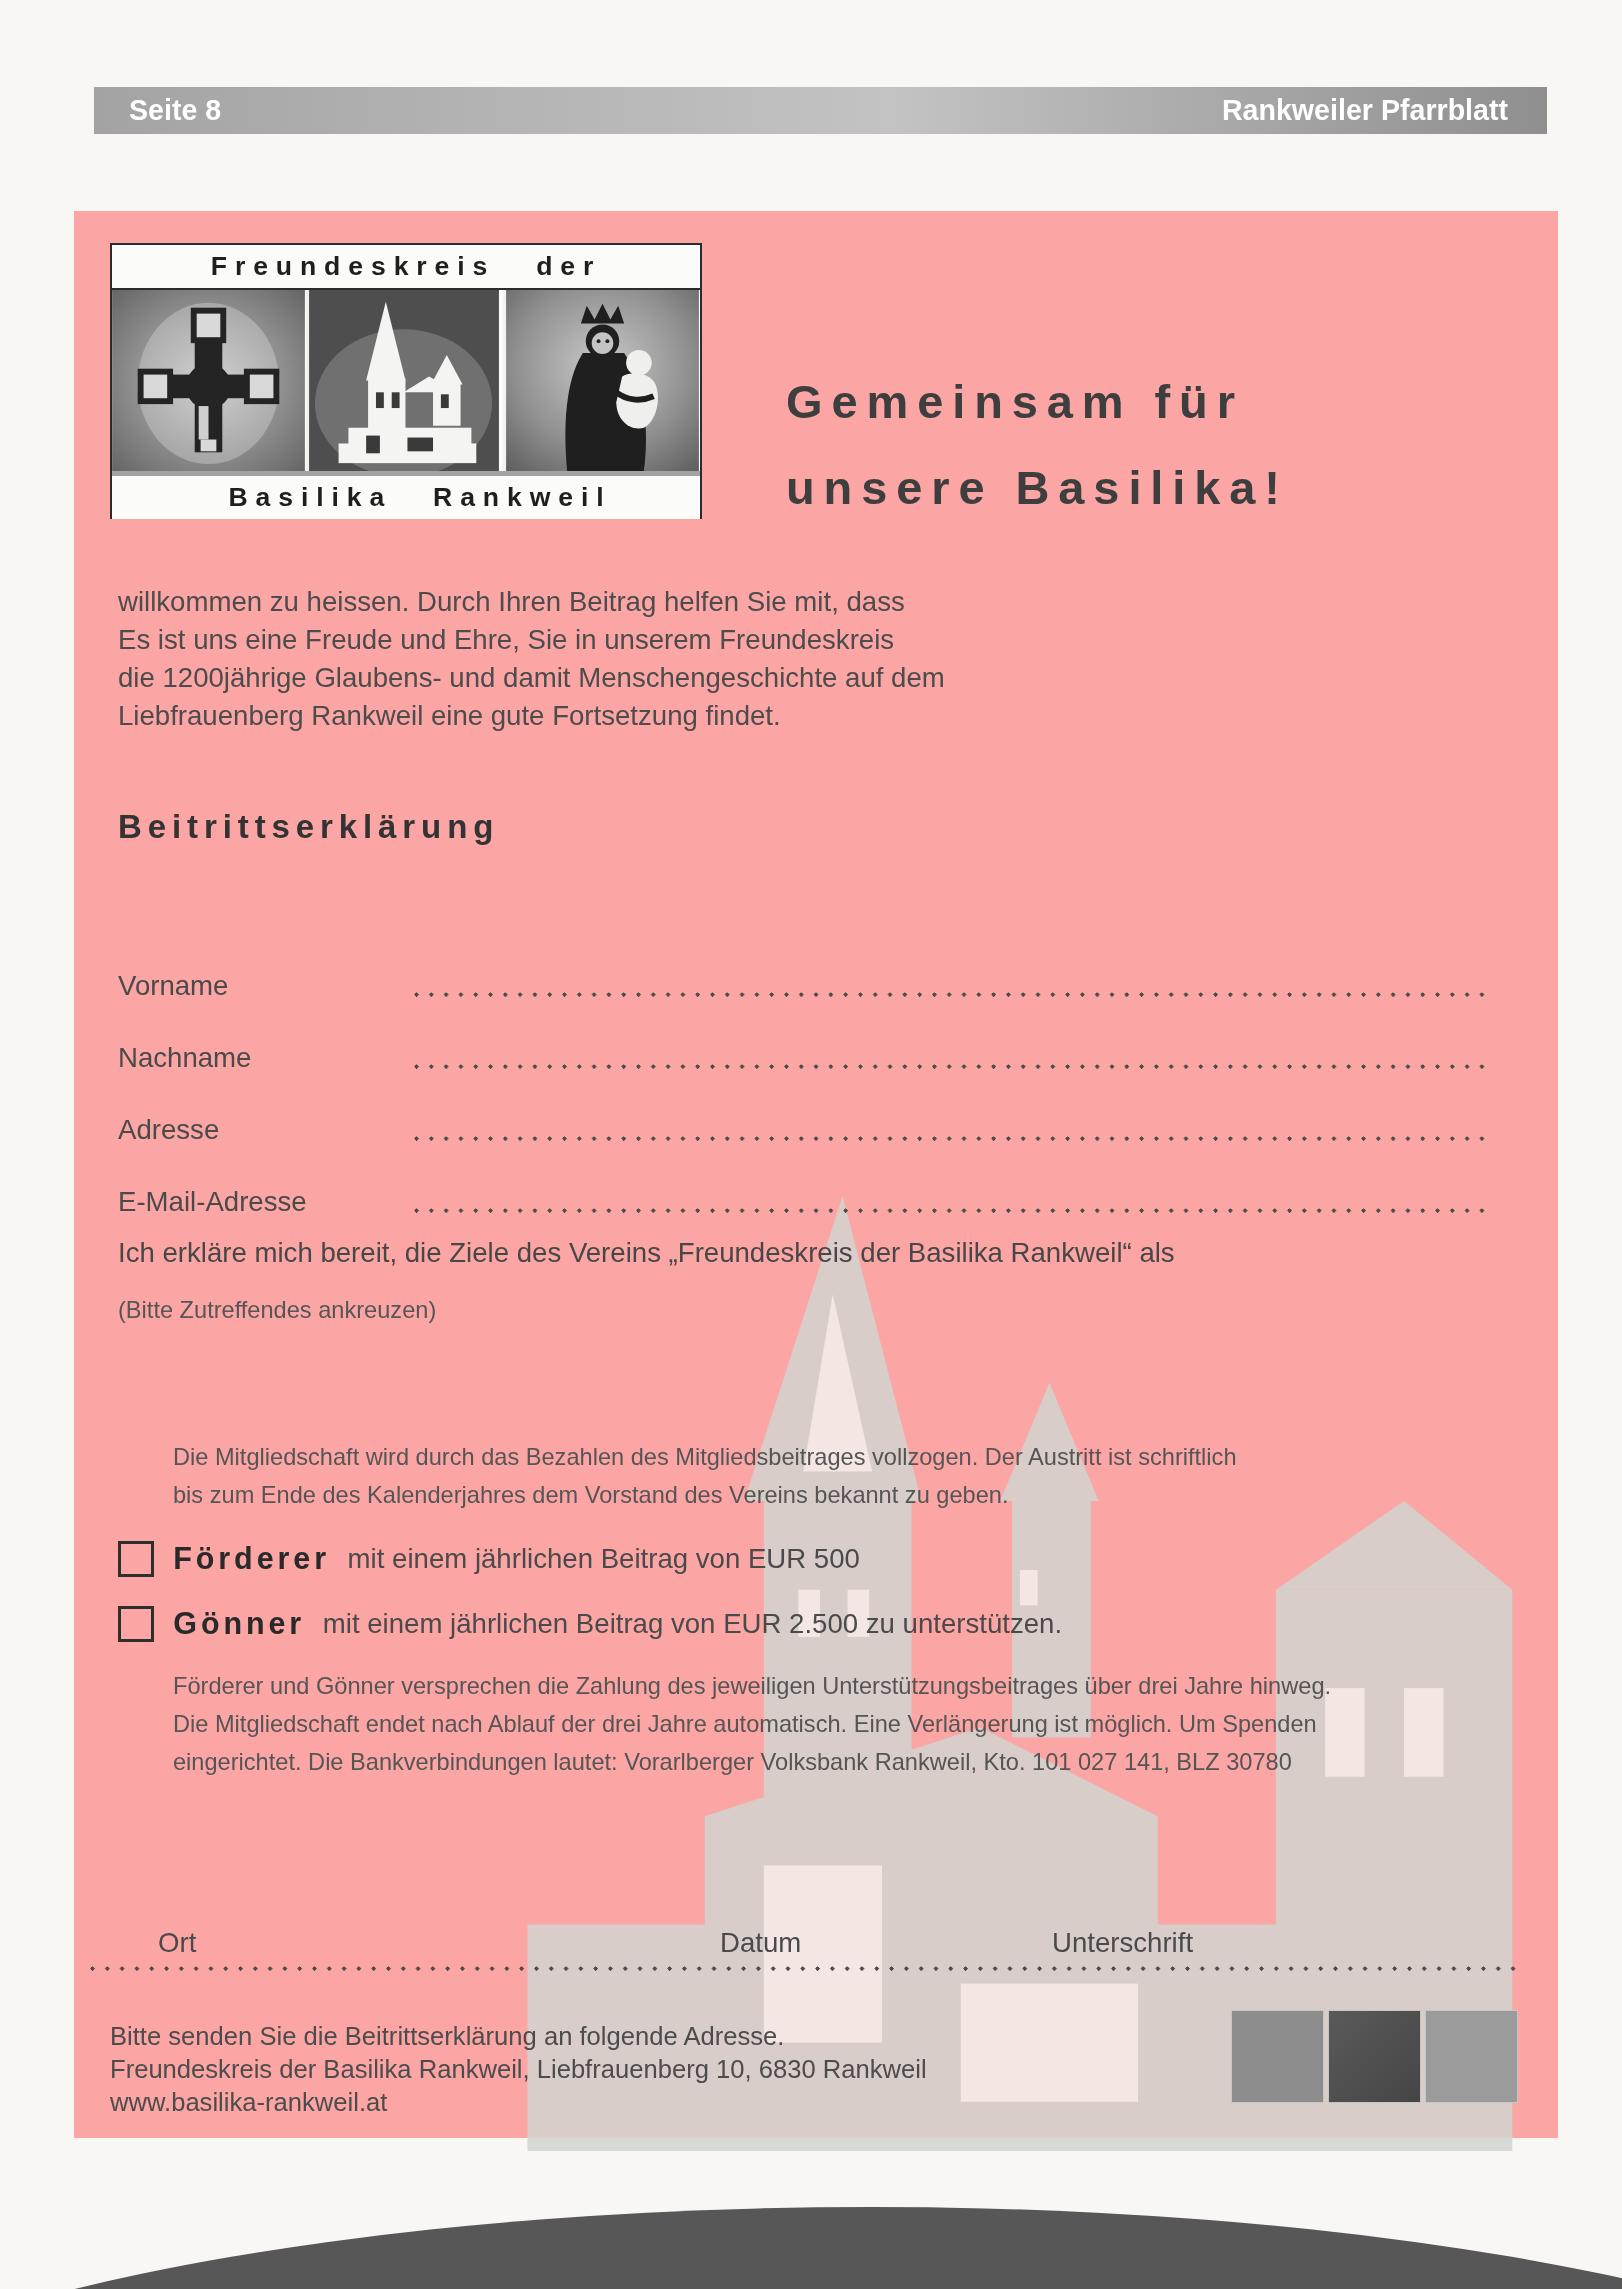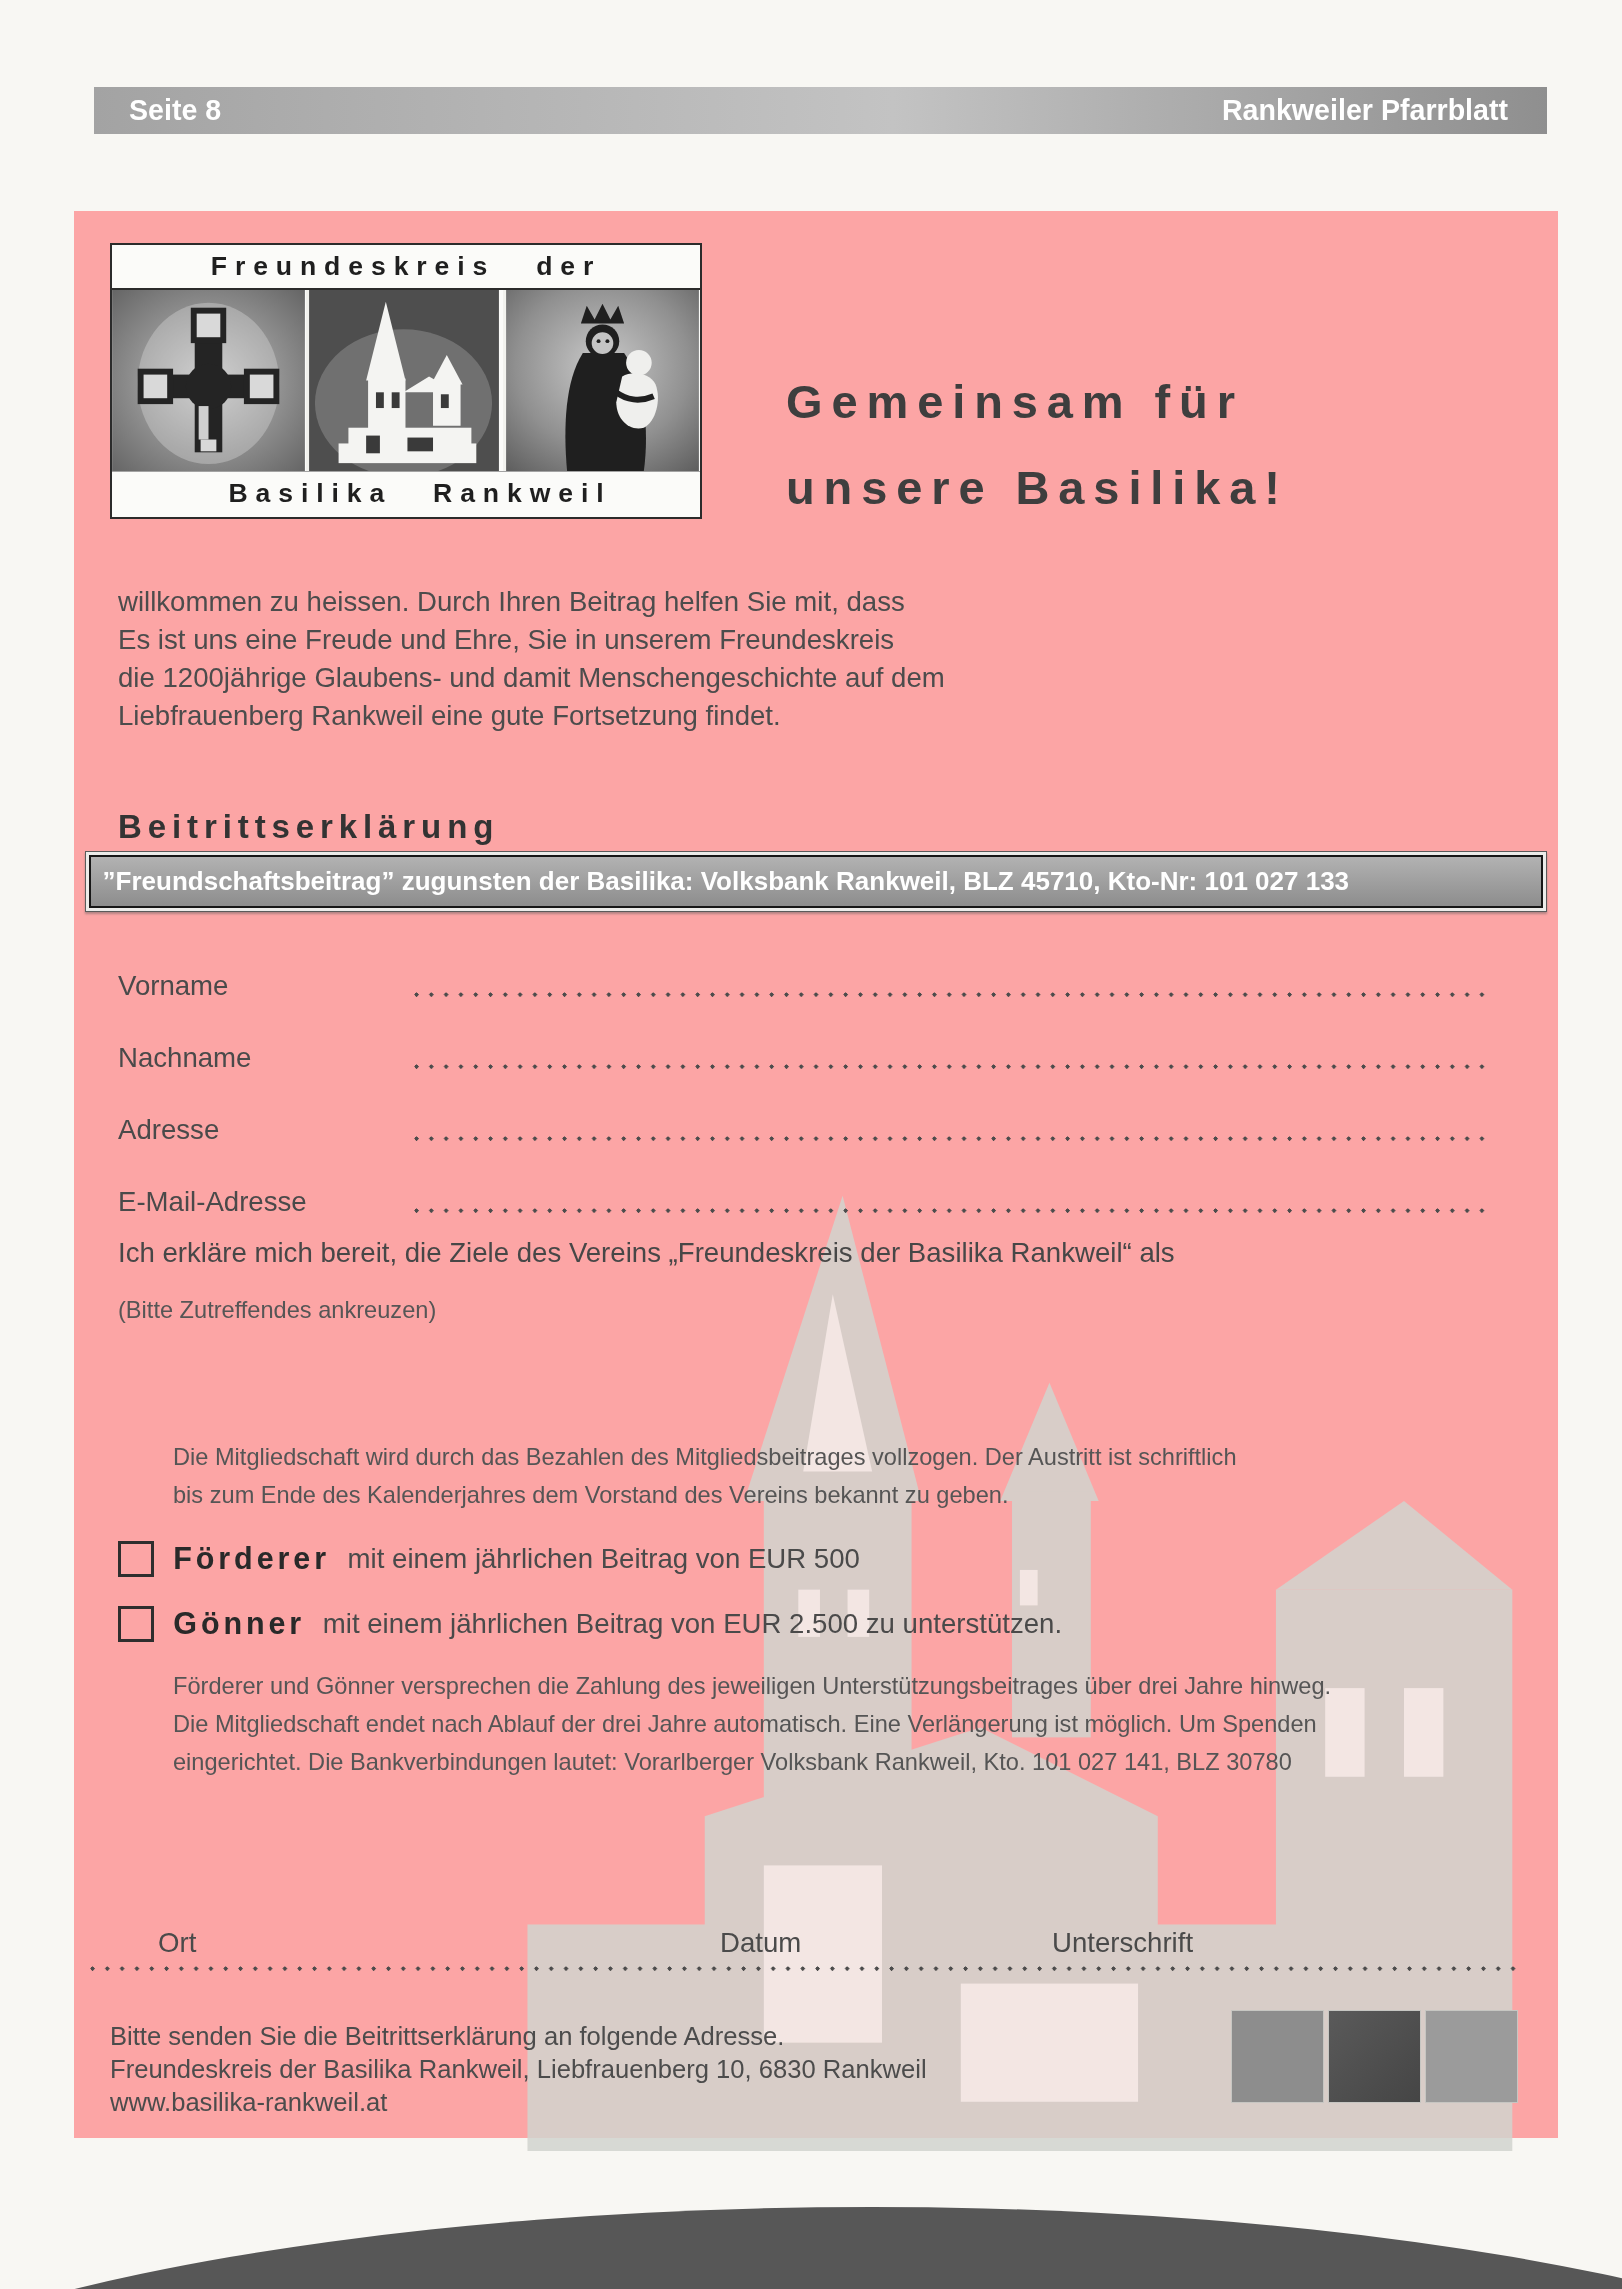--- a/index.html
+++ b/index.html
@@ -28,21 +28,21 @@
   .logo-box{
     left:36px; top:31.5px; width:592px; height:276px;
     background:#fbfbf9; border:2px solid #2b2b2b; box-sizing:border-box;
   }
   .logo-band{
     height:43px; display:flex; align-items:center; justify-content:center;
     font-weight:bold; font-size:26.6px; letter-spacing:7.9px; color:#1f1f1f;
     word-spacing:25.6px; background:#fbfbf9;
   }
   .logo-band-top{border-bottom:2px solid #2b2b2b;}
-  .logo-band-bottom{border-top:1px solid #a3a3a3;padding-left:28px;}
+  .logo-band-bottom{border-top:5px solid #a3a3a3;padding-left:28px;}
   .logo-images{display:flex; height:181px; background:#fbfbf9;}
   .logo-cell{flex:1; overflow:hidden;}
   .logo-cell + .logo-cell{border-left:3px solid #f2f2ee;}
   
   .headline{
     left:712px; top:148px; font-weight:bold; font-size:47px; letter-spacing:8.9px;
     color:#3e3e3e; line-height:86px; white-space:nowrap;
   }
   
   .intro{left:44px; top:372px; font-size:27.6px; line-height:38px; color:#4c4c4c;}
@@ -218,23 +218,20 @@
 
     <div class="intro">
       <span>willkommen zu heissen. Durch Ihren Beitrag helfen Sie mit, dass</span>
       <span>Es ist uns eine Freude und Ehre, Sie in unserem Freundeskreis</span>
       <span>die 1200jährige Glaubens- und damit Menschengeschichte auf dem</span>
       <span>Liebfrauenberg Rankweil eine gute Fortsetzung findet.</span>
     </div>
 
     <div class="section-heading">Beitrittserklärung</div>
 
-    <div class="banner-outer">
-      <div class="banner-inner">”Freundschaftsbeitrag” zugunsten der Basilika: Volksbank Rankweil, BLZ 45710, Kto-Nr: 101 027 133</div>
-    </div>
 
     <div class="field-row" style="top:759px;">
       <span class="field-label">Vorname</span>
       <span class="dots"></span>
     </div>
     <div class="field-row" style="top:831px;">
       <span class="field-label">Nachname</span>
       <span class="dots"></span>
     </div>
     <div class="field-row" style="top:903px;">

